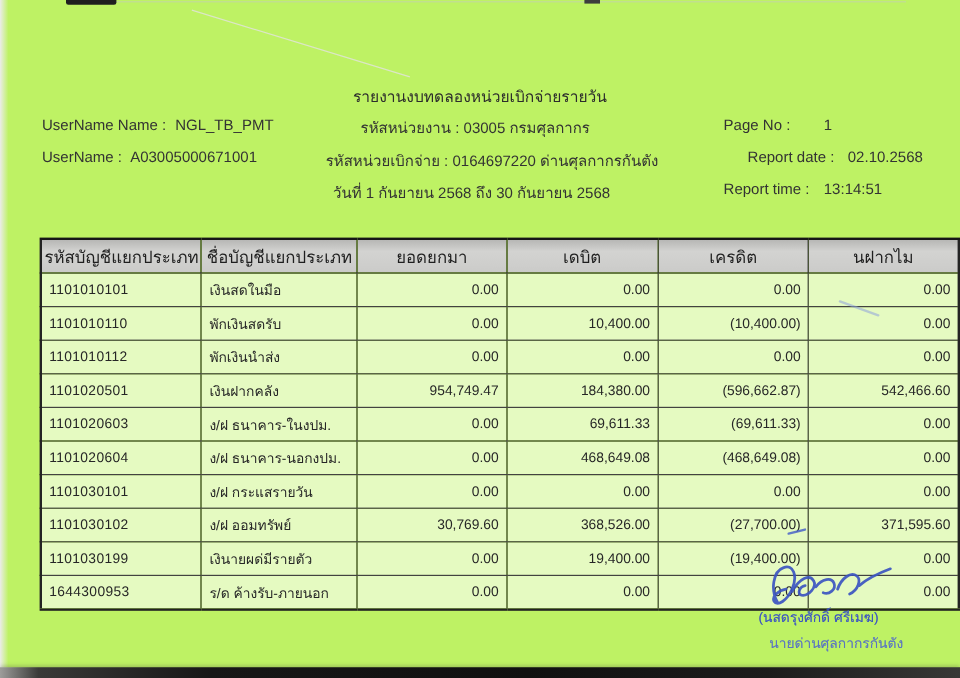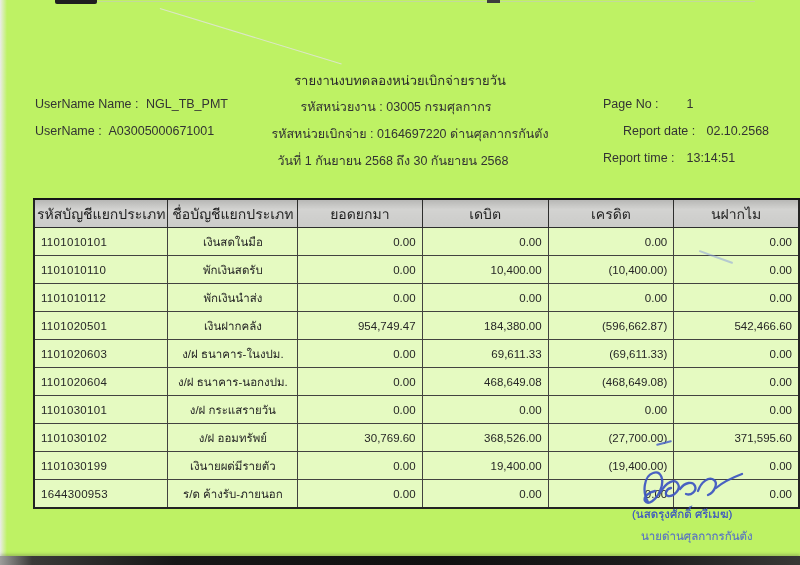--- a/index.html
+++ b/index.html
@@ -66,21 +66,21 @@
   table.tb td {
     border: 1px solid #424240;
     height: 27px;
     font-size: 11.5px; color: #262626;
     padding: 0 6px;
     white-space: nowrap; overflow: hidden;
     background: rgba(255,255,255,.6);
   }
   table.tb tr:last-child td { border-bottom: 2px solid #232323; }
   td.c-code { text-align: left; font-size: 11.5px; letter-spacing: .3px; }
-  td.c-name { text-align: center; font-size: 12px; }
+  td.c-name { text-align: left; font-size: 12px; }
   td.c-num  { text-align: right; padding-right: 7px; }
   
   .sig-svg { position: absolute; left: 638px; top: 464px; width: 112px; height: 46px; }
   .sig-name {
     position: absolute; left: 632px; top: 505px; width: 112px;
     font-size: 11.5px; color: #3c55c2; white-space: nowrap;
     text-shadow: 0 0 .5px rgba(60,85,194,.5);
   }
   .sig-title {
     position: absolute; left: 641px; top: 527px; width: 112px;

